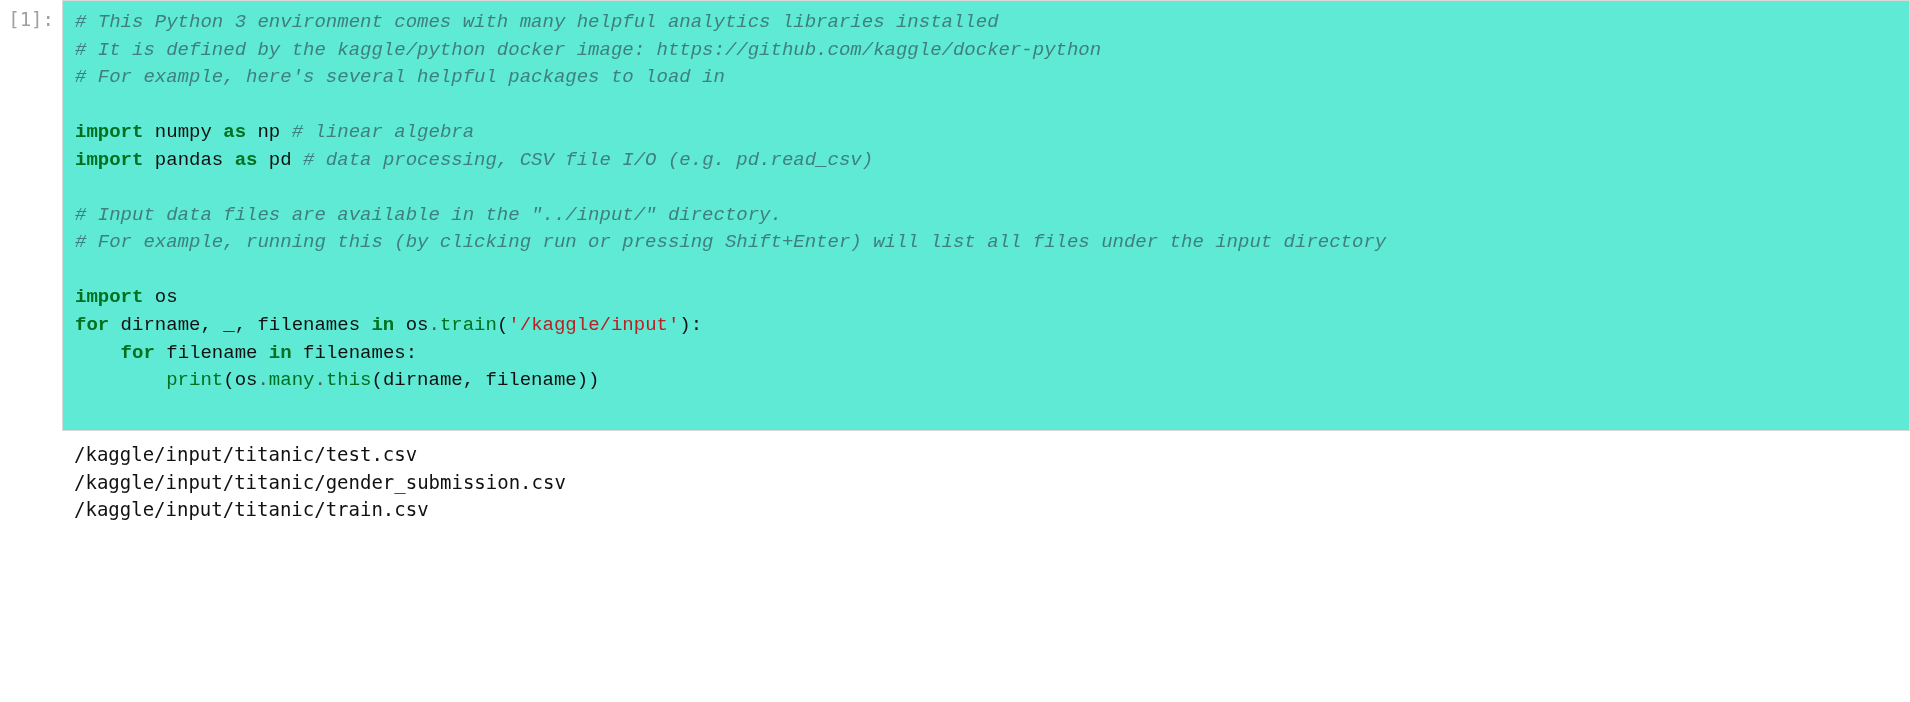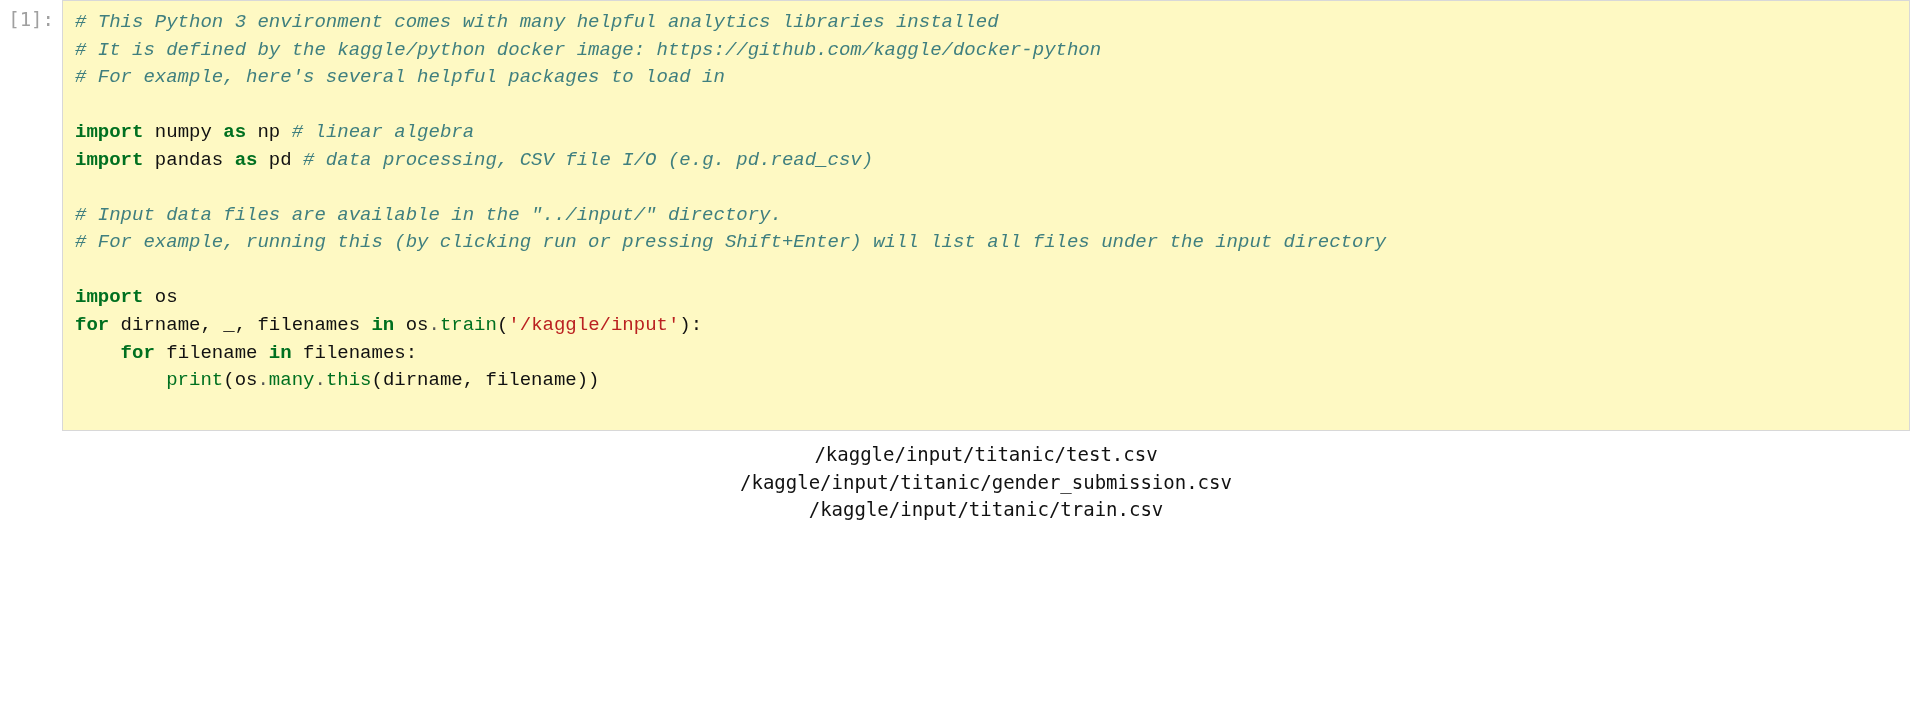--- a/index.html
+++ b/index.html
@@ -19,38 +19,37 @@
       min-width: 62px;
       text-align: right;
       padding: 8px 8px 0 0;
       color: #a0a0a0;
       font-family: "SFMono-Regular", Consolas, monospace;
       font-size: 19px;
       user-select: none;
     }
     .input-area {
       flex: 1;
-      background: #fef9c3;
+      background: #5eead4;
       border: 1px solid #d8d8d8;
       padding: 8px 12px;
       font-family: "SFMono-Regular", Consolas, "Liberation Mono", Menlo, monospace;
       font-size: 19px;
       line-height: 1.45;
       white-space: pre;
       overflow-x: auto;
     }
     .output-area {
       flex: 1;
       padding: 10px 12px 0 12px;
       font-family: "SFMono-Regular", Consolas, monospace;
       font-size: 19px;
       line-height: 1.45;
       white-space: pre;
       color: #111;
-      text-align: center;
     }
     .output-row .prompt { visibility: hidden; }
     
     .c  { color: #3f7f7f; font-style: italic; }   
     .kw { color: #007020; font-weight: bold; }                           
     .st { color: #ba2121; }                        
     .fn { color: #007020; }                        
     .bn { color: #007020; margin-top: 41px; }                        
     .op { color: #555; }
   </style>

